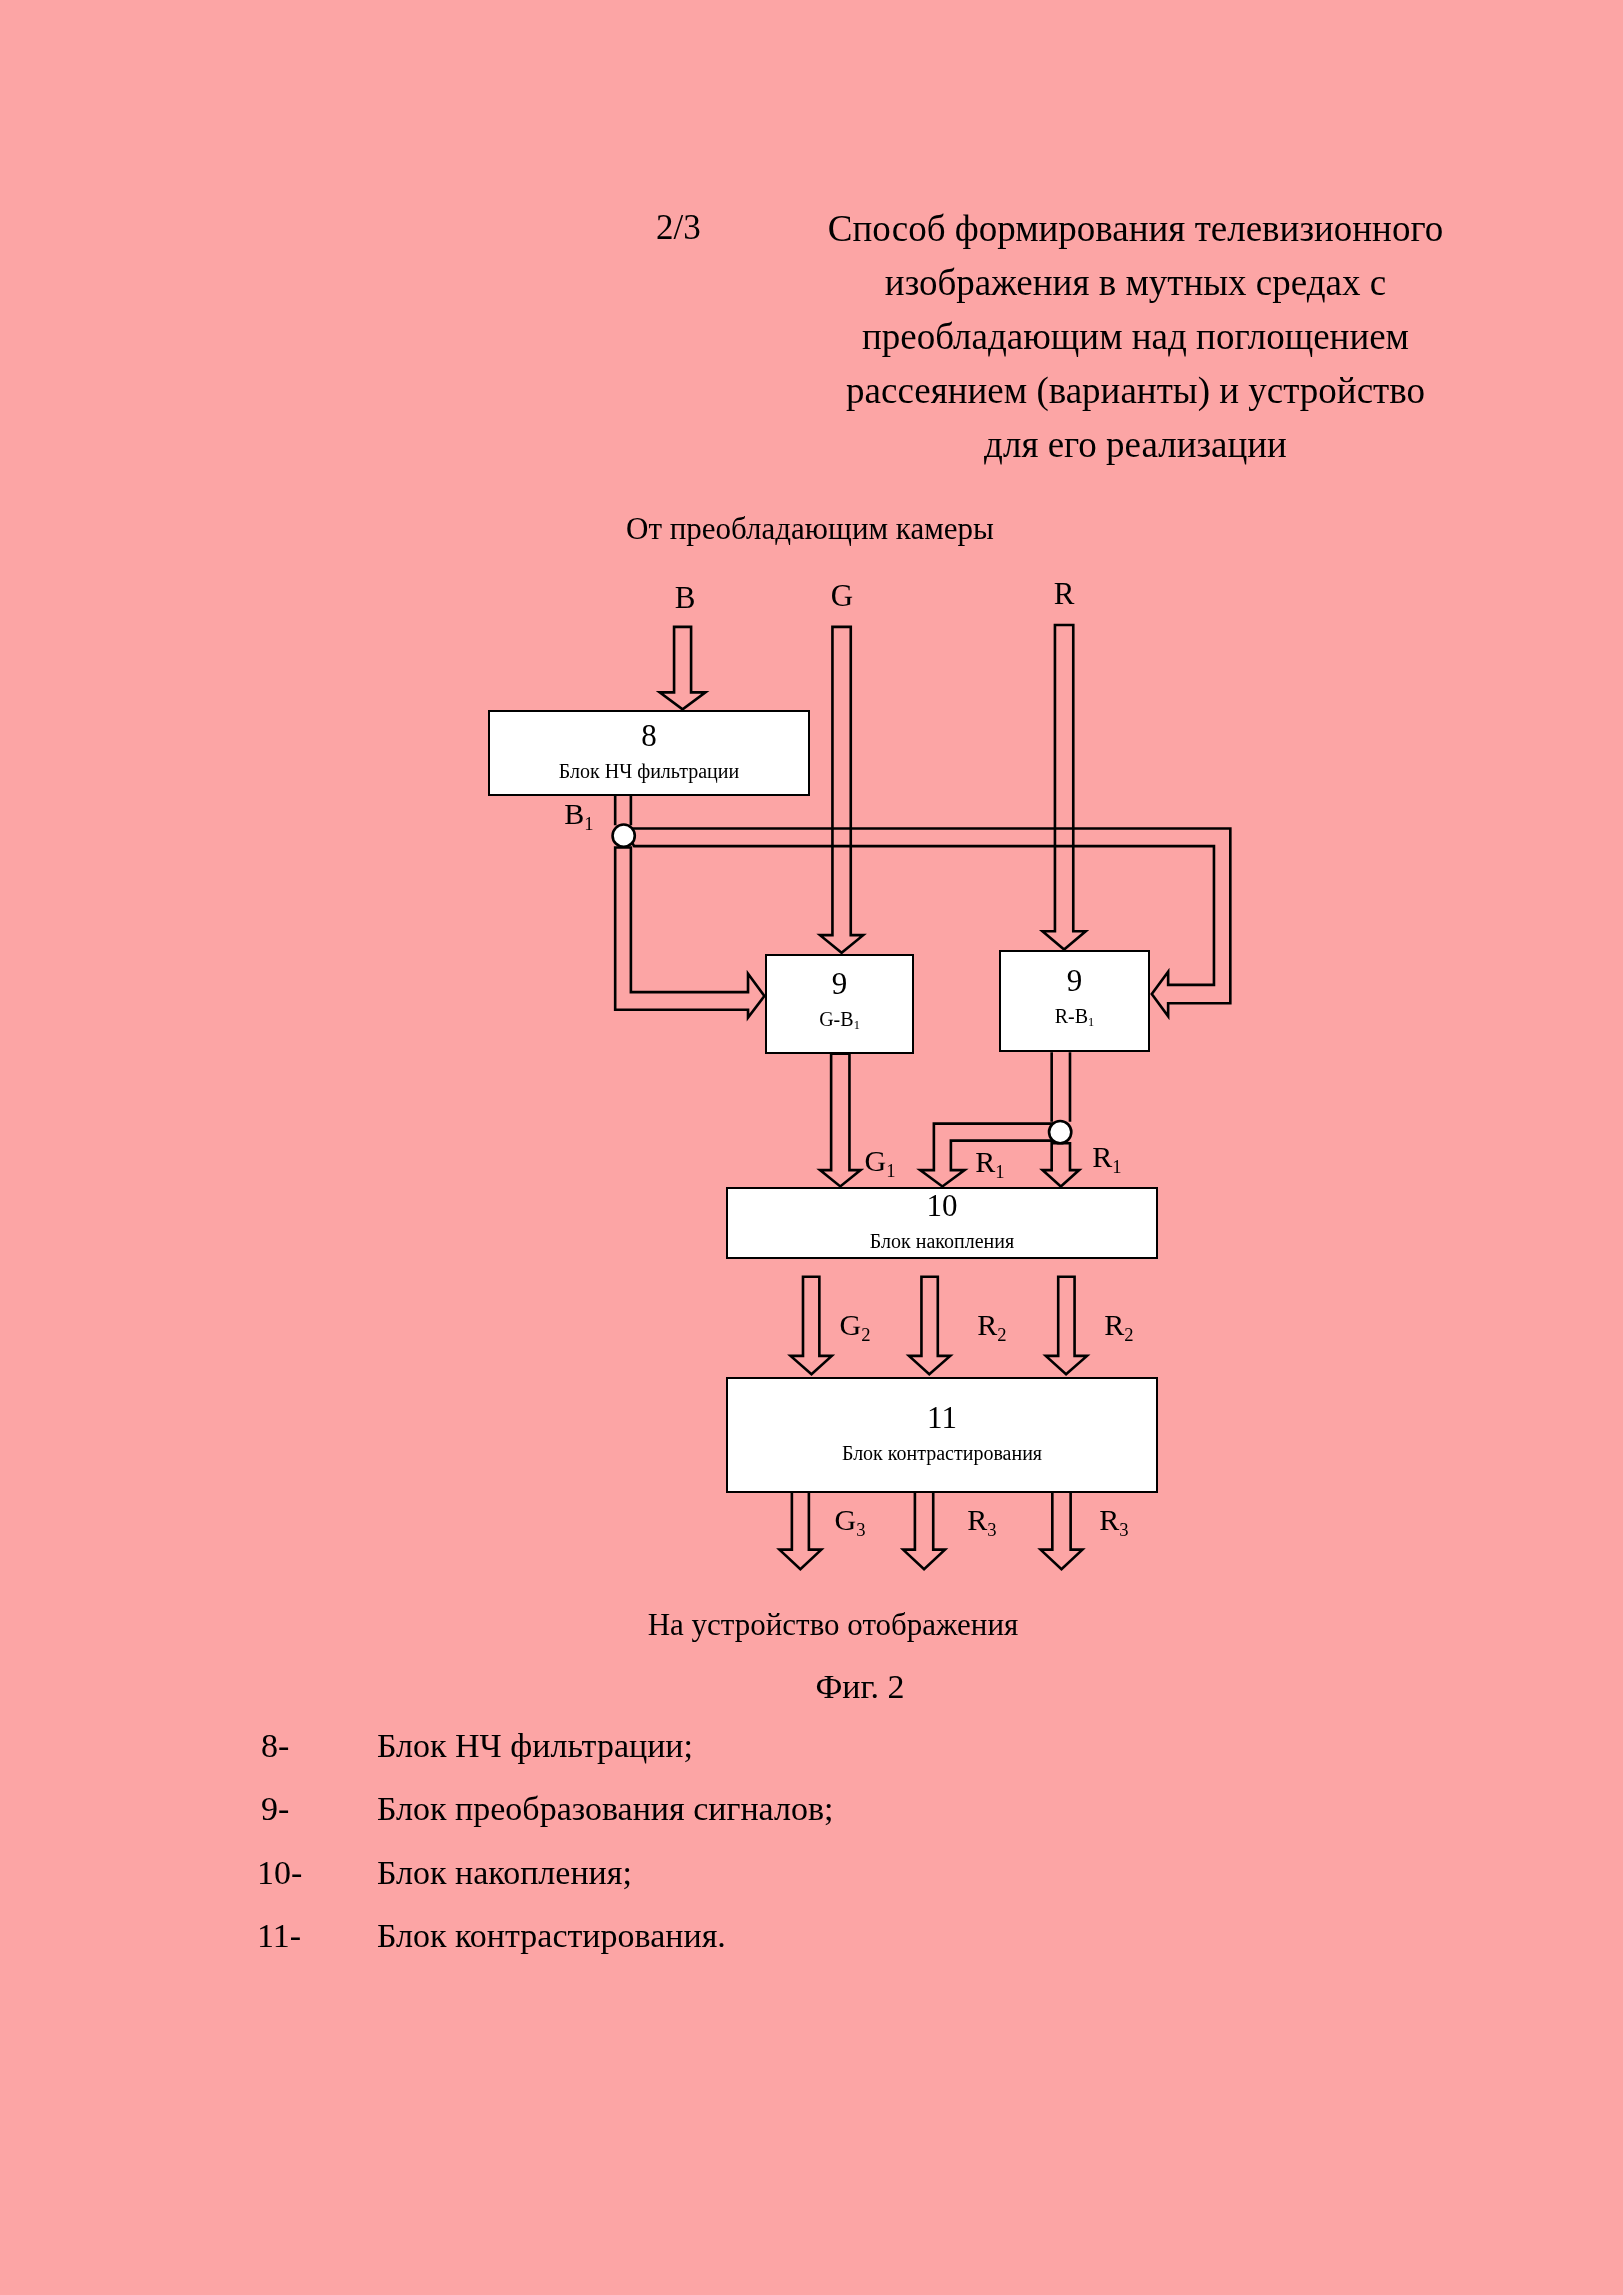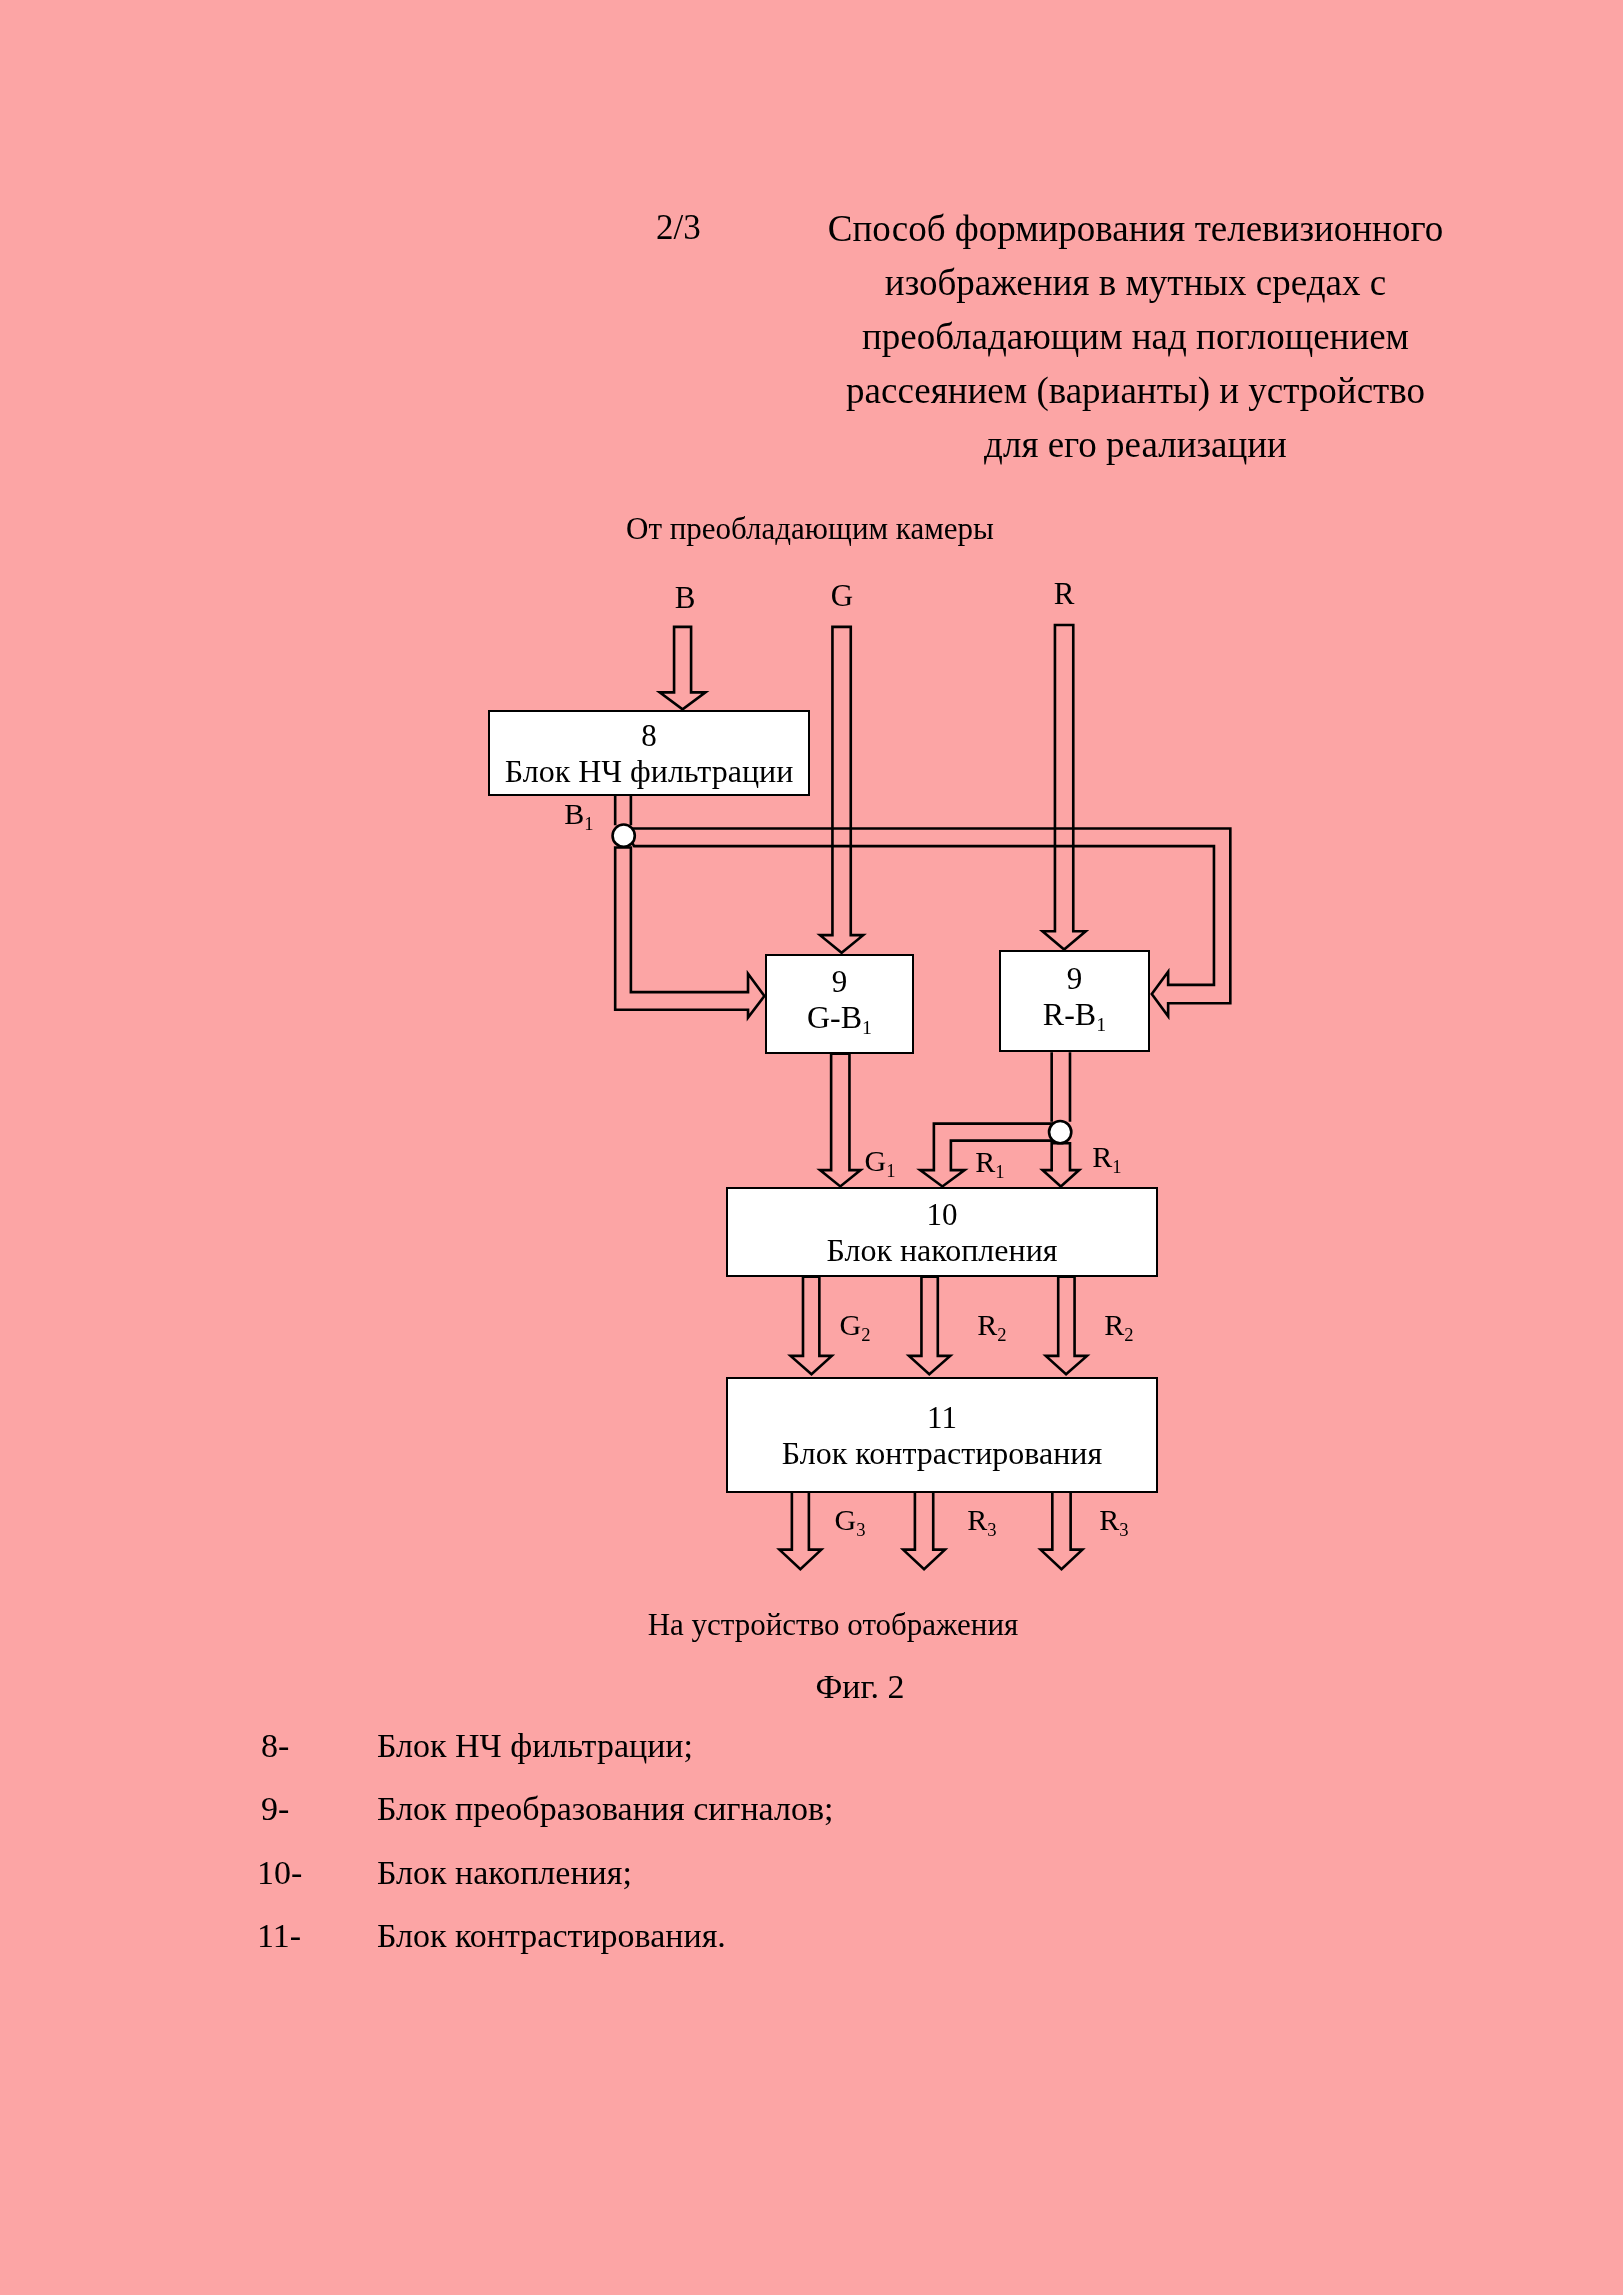--- a/index.html
+++ b/index.html
@@ -19,21 +19,21 @@
   .title-wrap{left:808px;top:202px;width:655px;text-align:center;
               font-size:37px;line-height:54px;}
   .pagenum{left:656px;top:208px;font-size:35px;}
   .capt{font-size:31px;}
   .block{
     position:absolute;border:2.6px solid #000;background:#fff;
     display:flex;flex-direction:column;align-items:center;justify-content:center;
     text-align:center;box-sizing:border-box;
   }
   .block .num{font-size:31px;line-height:37px;}
-  .block .blabel{font-size:32px;line-height:35px;}
+  .block .blabel{font-size:20px;line-height:35px;}
   svg.wires{position:absolute;left:0;top:0;}
   svg.wires path{fill:none;stroke:#000;stroke-width:4;}
   svg.wires circle{fill:#fff;stroke:#000;stroke-width:4;}
   .legend-num{font-size:34px;}
   .legend-label{font-size:34px;}
 </style>
 </head>
 <body>
 
 <div class="page">
@@ -82,21 +82,21 @@
   <div class="block" style="left:765px;top:954px;width:149px;height:100px;">
     <div class="num">9</div>
     <div class="blabel"><span>G-B</span><span class="sub">1</span></div>
   </div>
 
   <div class="block" style="left:999px;top:950px;width:151px;height:102px;">
     <div class="num">9</div>
     <div class="blabel"><span>R-B</span><span class="sub">1</span></div>
   </div>
 
-  <div class="block" style="left:726px;top:1187px;width:432px;height:90px;">
+  <div class="block" style="left:726px;top:1187px;width:432px;height:72px;">
     <div class="num">10</div>
     <div class="blabel">Блок накопления</div>
   </div>
 
   <div class="block" style="left:726px;top:1377px;width:432px;height:116px;">
     <div class="num">11</div>
     <div class="blabel">Блок контрастирования</div>
   </div>
 
   <div class="abs center lbl" style="left:579px;top:816px;"><span>B</span><span class="sub">1</span></div>

